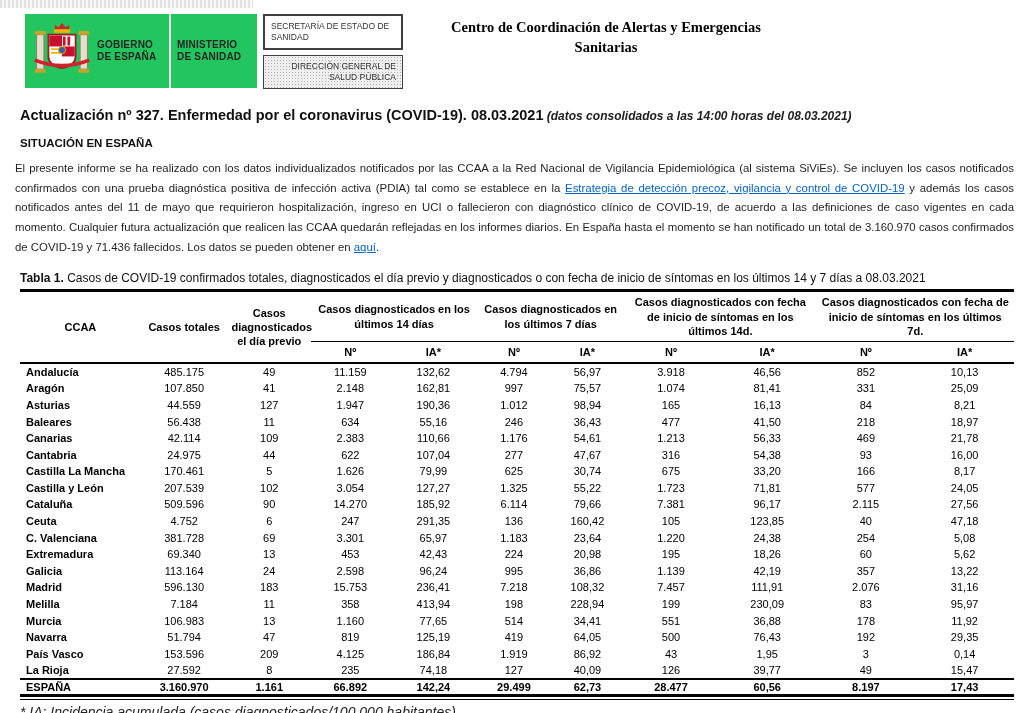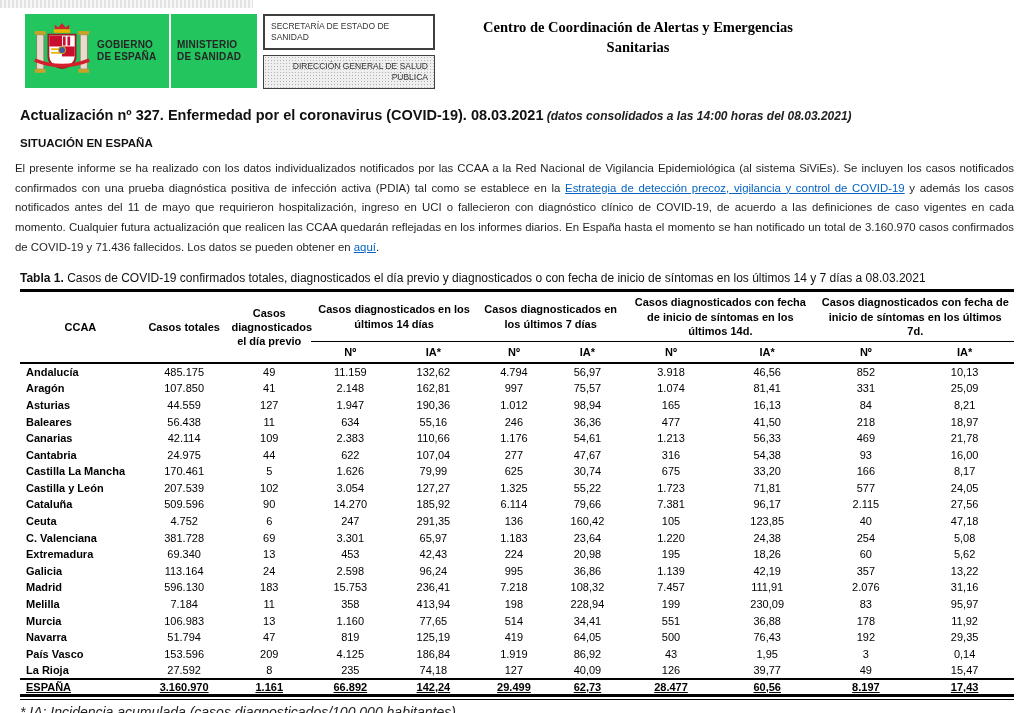--- a/index.html
+++ b/index.html
@@ -21,21 +21,21 @@
   .logo-block {
     display: flex; align-items: center; background: #22c55e;
     width: 232px; height: 74px; flex: 0 0 auto;
   }
   .coat { width: 58px; height: 64px; margin-left: 8px; flex: 0 0 auto; }
   .logo-text {
     font-size: 10px; font-weight: 700; color: #262626; line-height: 1.25;
     letter-spacing: 0.2px; padding: 0 6px; width: 78px;
   }
   .logo-divider { width: 2px; height: 74px; background: #ffffff; flex: 0 0 auto; }
-  .dept-boxes { margin-left: 6px; width: 172px; flex: 0 0 auto; }
+  .dept-boxes { margin-left: 6px; width: 140px; flex: 0 0 auto; }
   .dept-box {
     border: 2px solid #3f3f3f; background: #ffffff; padding: 5px 6px;
     font-size: 8.5px; font-weight: 400; color: #333; line-height: 1.3;
     min-height: 34px;
   }
   .dept-box + .dept-box { margin-top: 5px; border-width: 1px; text-align: right; }
   .dept-box.stipple {
     background-color: #efefef;
     background-image: radial-gradient(#b2b2b2 0.7px, transparent 0.9px);
     background-size: 3px 3px;
@@ -73,21 +73,21 @@
   }
   table.covid thead { border-bottom: 2px solid #000; }
   th.group { border-bottom: 1.5px solid #000; }
   tr.subhead th { padding: 1px 4px 3px 4px; }
   table.covid tbody td {
     text-align: center; padding: 1px 3px; height: 16.6px; vertical-align: middle;
   }
   table.covid tbody td.name { text-align: left; font-weight: 700; padding-left: 6px; }
   tr.total-row td {
     border-top: 2px solid #000; border-bottom: 3px solid #000;
-    font-weight: 700; text-align: center; padding: 2px 3px; height: 18px; text-decoration: underline;
+    font-weight: 700; text-align: center; padding: 2px 3px; height: 18px;
   }
   tr.total-row td.name { text-align: left; padding-left: 6px; }
 
   .footnote {
     margin: 4px 20px 0 20px; font-style: italic; font-size: 14px; color: #222;
   }
 </style>
 </head>
 <body>
 
@@ -222,21 +222,21 @@
             <td>84</td>
             <td>8,21</td>
           </tr>
           <tr>
             <td class="name">Baleares</td>
             <td>56.438</td>
             <td>11</td>
             <td>634</td>
             <td>55,16</td>
             <td>246</td>
-            <td>36,36</td>
+            <td>36,43</td>
             <td>477</td>
             <td>41,50</td>
             <td>218</td>
             <td>18,97</td>
           </tr>
           <tr>
             <td class="name">Canarias</td>
             <td>42.114</td>
             <td>109</td>
             <td>2.383</td>

